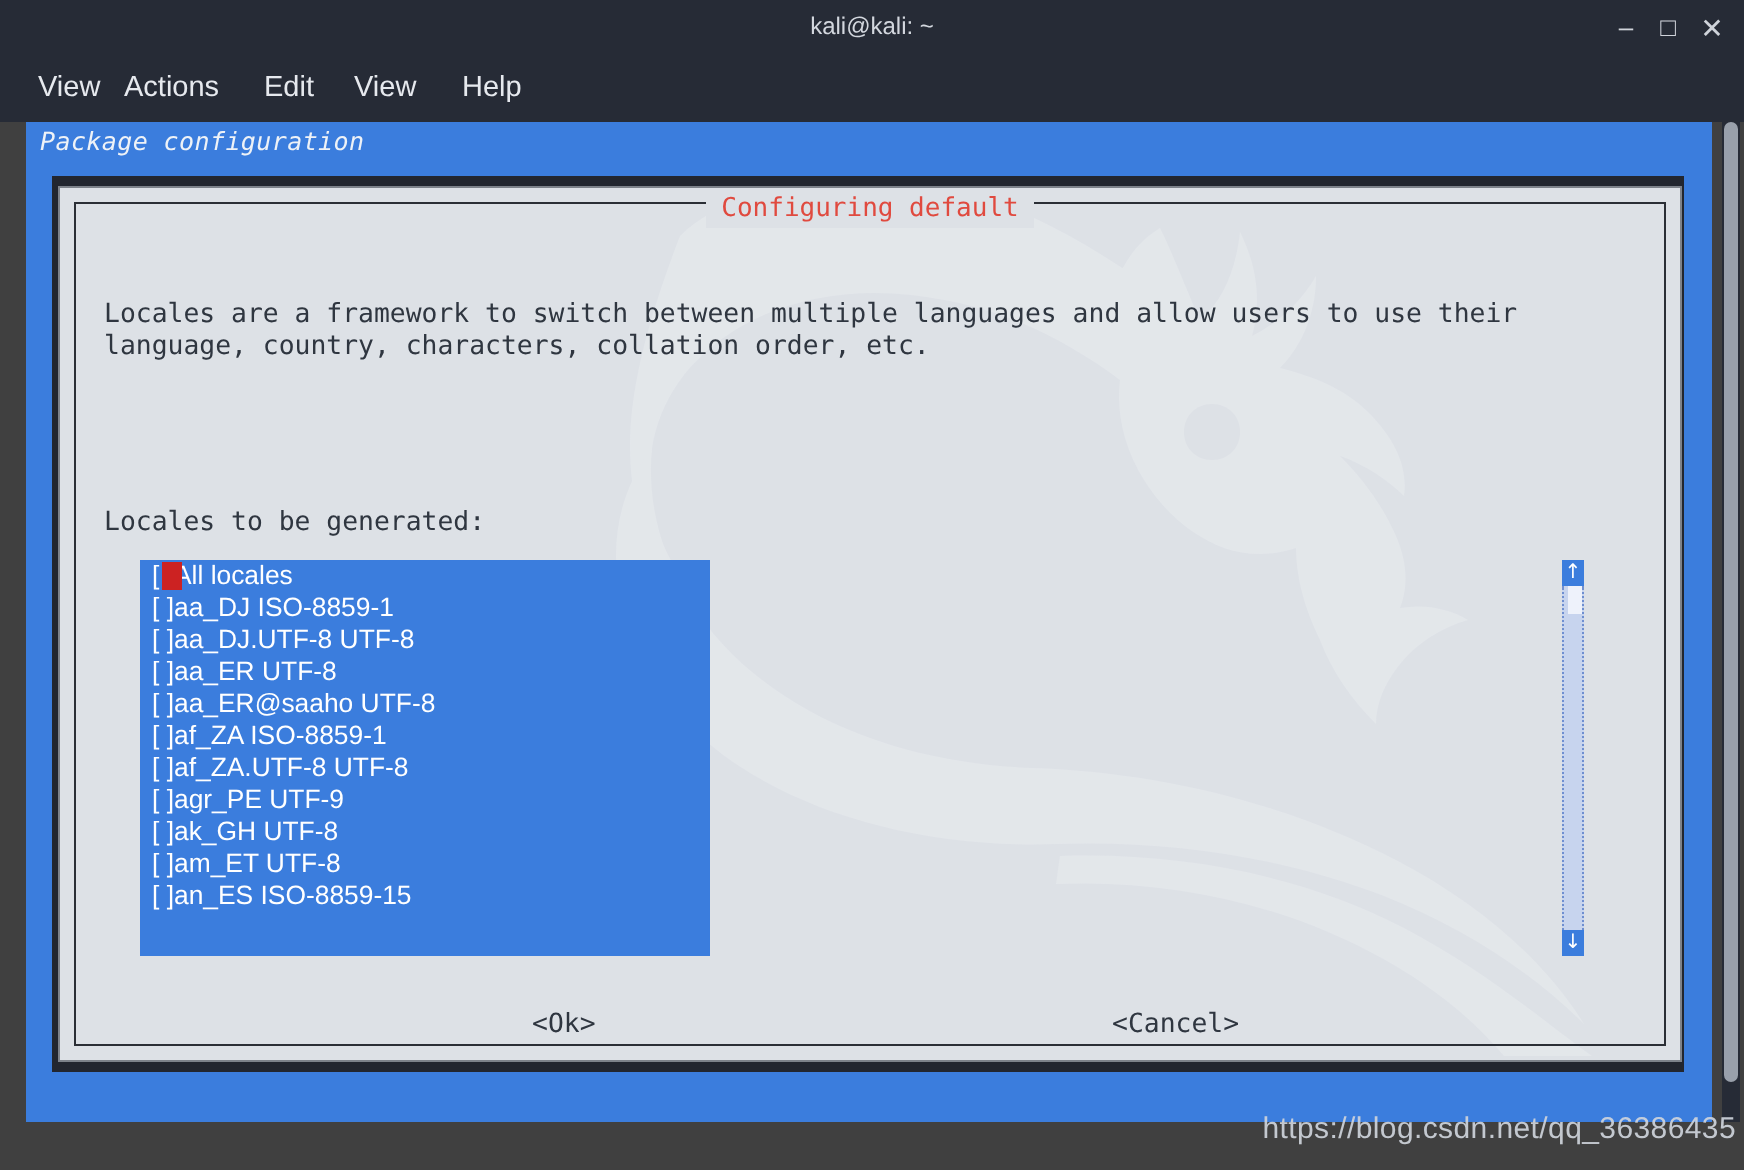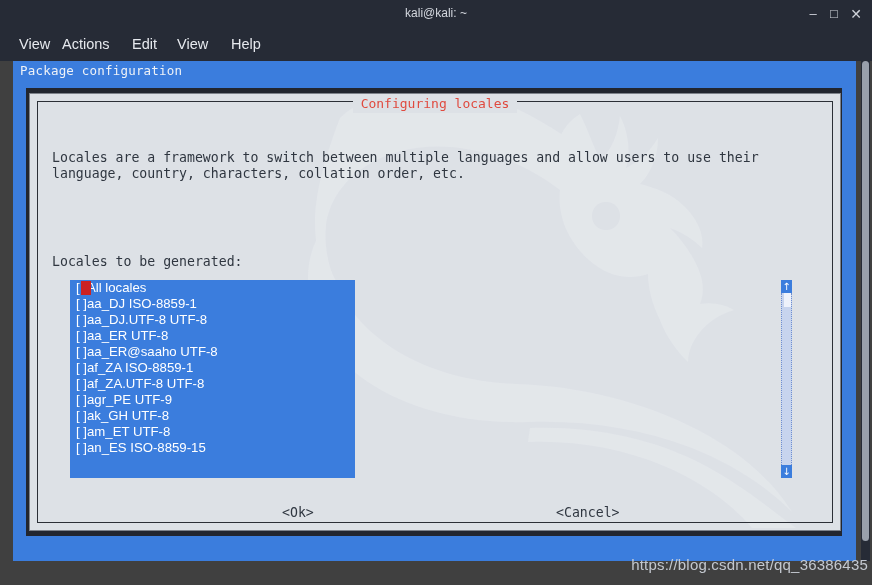--- a/index.html
+++ b/index.html
@@ -83,20 +83,21 @@
     background: #3b7ddd;
     overflow: hidden;
   }
   #backtitle {
     position: absolute;
     left: 7px; top: 2px;
     color: #eef2f7;
     font-family: "DejaVu Sans Mono", monospace;
     font-size: 12.5px;
     letter-spacing: 0.2px;
+    font-style: italic;
   }
 
   
   #dark-band {
     position: absolute;
     left: 13px; top: 27px;
     width: 816px; height: 448px;
     background: #22262f;
   }
 
@@ -222,21 +223,21 @@
   }
 
   
   .dlg-btn {
     position: absolute;
     color: #2f3640;
     font-family: "DejaVu Sans Mono", monospace;
     font-size: 13.2px;
     cursor: pointer;
   }
-  #btn-ok { left: 252px; top: 411px; text-align: center; }
+  #btn-ok { left: 236px; top: 411px; text-align: center; }
   #btn-cancel { left: 526px; top: 411px; }
 
   
   #term-scrollbar {
     position: absolute;
     right: 2px; top: 61px;
     width: 9px; height: 500px;
     background: #262b36;
   }
   #term-thumb {
@@ -290,21 +291,21 @@
           <path d="M40 20 C 70 -10, 150 -20, 215 10 C 250 26, 278 48, 300 62 C 312 52, 318 36, 320 18 C 330 38, 330 56, 326 70 C 338 64, 350 54, 358 40 C 358 60, 350 76, 340 86 C 356 90, 372 96, 384 108 C 398 122, 404 136, 402 150 C 394 142, 382 134, 370 130 C 382 142, 392 156, 398 170 C 404 184, 404 196, 400 206 C 412 204, 424 206, 434 212 C 420 216, 408 224, 400 234 C 392 244, 388 254, 388 264 C 376 252, 366 238, 360 222 C 352 206, 348 190, 348 176 C 336 180, 324 180, 312 176 C 296 170, 282 158, 272 142 C 262 126, 258 108, 260 92 C 236 74, 206 58, 172 52 C 132 44, 94 50, 66 68 C 44 82, 30 102, 26 126 C 22 150, 28 174, 42 192 C 28 180, 18 162, 16 142 C 12 110, 20 72, 40 20 Z"></path>
           <path d="M26 126 C 22 166, 40 208, 76 238 C 112 268, 162 284, 216 286 C 280 288, 344 304, 398 332 C 440 354, 472 382, 492 414 C 466 388, 432 366, 392 350 C 340 330, 284 322, 228 324 C 168 326, 110 312, 68 284 C 30 258, 8 220, 8 180 C 8 160, 14 142, 26 126 Z"></path>
           <path d="M230 330 C 292 328, 352 340, 402 366 C 444 388, 476 416, 496 430 L 452 430 C 432 406, 402 384, 364 368 C 322 350, 274 342, 228 344 Z"></path>
           <path d="M300 62 C 286 54, 272 48, 258 44 C 262 32, 270 22, 280 16 C 286 28, 292 44, 300 62 Z"></path>
           <path d="M306 104 C 314 104, 320 110, 320 118 C 320 126, 314 132, 306 132 C 298 132, 292 126, 292 118 C 292 110, 298 104, 306 104 Z" fill="#dde1e6"></path>
         </g>
       </svg>
 
       <div id="dialog-inner">
         <div id="dialog-title-wrap">
-          <span id="dialog-title">Configuring locales</span>
+          <span id="dialog-title">Configuring default</span>
         </div>
       </div>
 
       <div class="body-text" id="para1">Locales are a framework to switch between multiple languages and allow users to use their
 language, country, characters, collation order, etc.</div>
       <div class="body-text" id="list-label">Locales to be generated:</div>
 
       <div id="locale-list">
         <div class="locale-row"><span class="cursor-block"></span><span>[ ]</span><span>All locales</span></div>
         <div class="locale-row"><span>[ ]</span><span>aa_DJ ISO-8859-1</span></div>

